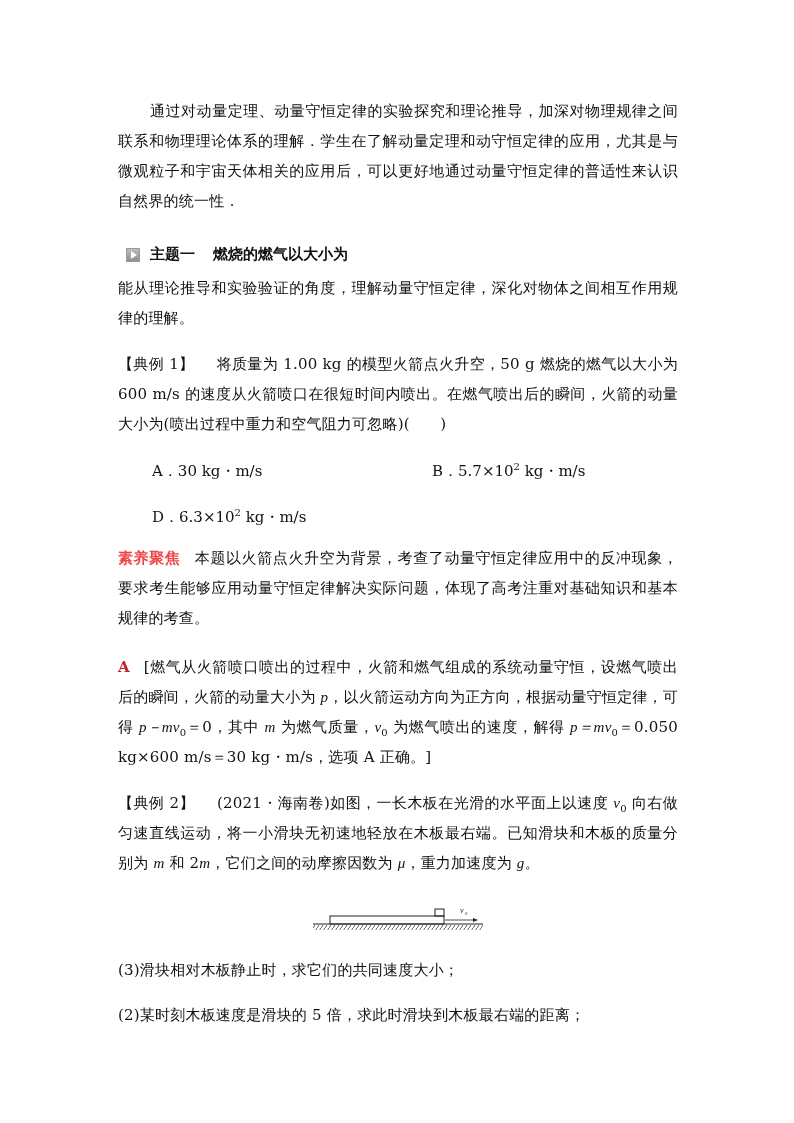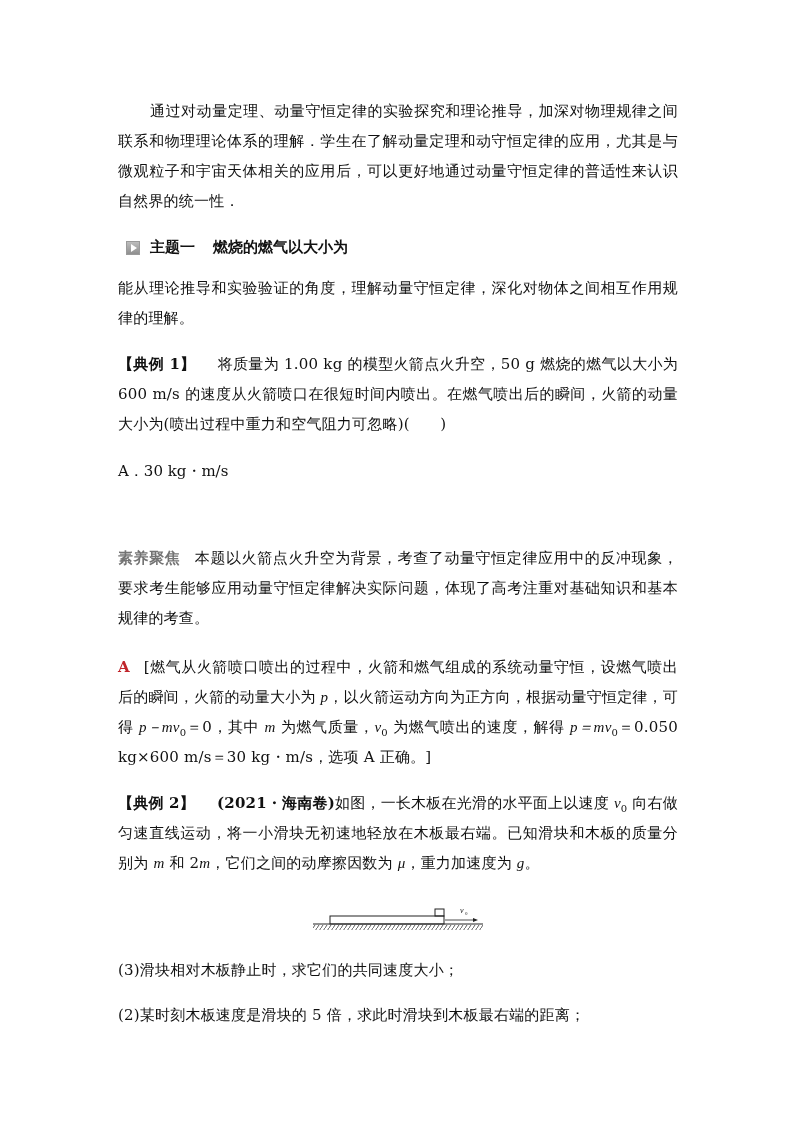--- a/index.html
+++ b/index.html
@@ -25,21 +25,21 @@
     .p {
       position: absolute;
       left: 0;
       width: 560px;
       line-height: 30px;
       font-size: 15px;
       letter-spacing: 0.2px;
       text-align: justify;
     }
     .indent { text-indent: 32px; }
-    .bold { font-weight: bold; }
+    .bold { font-weight: normal; }
     .heading {
       position: absolute;
       left: 0;
       display: flex;
       align-items: center;
       font-family: "DejaVu Sans", "Liberation Sans", sans-serif;
       font-weight: bold;
       font-size: 15px;
     }
     .tri-box {
@@ -53,38 +53,39 @@
     .tri-box::after {
       content: "";
       position: absolute;
       left: 4px;
       top: 2px;
       border-left: 6px solid #ffffff;
       border-top: 4px solid transparent;
       border-bottom: 4px solid transparent;
     }
     .heading .gap { display: inline-block; width: 18px; }
-    .ex-label { font-weight: bold; }
+    .ex-label { font-weight: normal; }
     .ex-gap { display: inline-block; width: 22px; }
     .options {
       position: absolute;
       left: 0;
       width: 560px;
       font-size: 15px;
     }
     .opt-row {
       display: flex;
       height: 46px;
       align-items: center;
     }
     .opt {
       width: 280px;
+      margin-left: 34px;
     }
     .focus-label {
-      color: #737373;
+      color: #ef4444;
       font-weight: bold;
       font-family: Liberation Serif, serif;
     }
     .answer-letter {
       color: #c0252b;
       font-weight: bold;
     }
     .italic-math { font-style: italic; font-family: "Liberation Serif", "DejaVu Serif", serif; }
     sub, sup { font-size: 10px; line-height: 0; }
     .figure {
@@ -95,40 +96,46 @@
       height: 35px;
     }
   </style>
 </head>
 <body>
 
 <div class="page">
 
   <div class="p indent" style="top:96px;">通过对动量定理、动量守恒定律的实验探究和理论推导，加深对物理规律之间联系和物理理论体系的理解．学生在了解动量定理和动守恒定律的应用，尤其是与微观粒子和宇宙天体相关的应用后，可以更好地通过动量守恒定律的普适性来认识自然界的统一性．</div>
 
-  <div class="heading" style="top:238px;padding-left:8px;">
+  <div class="heading" style="top:245px;padding-left:8px;">
     <span class="tri-box"></span>
     <span>主题一</span>
     <span class="gap"></span>
     <span>燃烧的燃气以大小为</span>
   </div>
 
   <div class="p" style="top:273px;">能从理论推导和实验验证的角度，理解动量守恒定律，深化对物体之间相互作用规律的理解。</div>
 
   <div class="p" style="top:349px;">
     <span class="ex-label">【典例 1】</span><span class="ex-gap"></span><span>将质量为 1.00 kg 的模型火箭点火升空，50 g 燃烧的燃气以大小为 600 m/s 的速度从火箭喷口在很短时间内喷出。在燃气喷出后的瞬间，火箭的动量大小为(喷出过程中重力和空气阻力可忽略)(　　)</span>
   </div>
 
   <div class="options" style="top:448px;">
     <div class="opt-row">
       <div class="opt">
         <span>A．</span><span>30 kg・m/s</span>
       </div>
+      <div class="opt">
+        <span>B．</span><span>5.7×10</span><sup>2</sup><span> kg・m/s</span>
+      </div>
     </div>
     <div class="opt-row">
+      <div class="opt">
+        <span>D．</span><span>6.3×10</span><sup>2</sup><span> kg・m/s</span>
+      </div>
     </div>
   </div>
 
   <div class="p" style="top:543px;">
     <span class="focus-label">素养聚焦</span><span class="ex-gap" style="width:14px"></span><span>本题以火箭点火升空为背景，考查了动量守恒定律应用中的反冲现象，要求考生能够应用动量守恒定律解决实际问题，体现了高考注重对基础知识和基本规律的考查。</span>
   </div>
 
   <div class="p" style="top:652px;">
     <span class="answer-letter">A</span><span class="ex-gap" style="width:14px"></span><span>[燃气从火箭喷口喷出的过程中，火箭和燃气组成的系统动量守恒，设燃气喷出后的瞬间，火箭的动量大小为 </span><span class="italic-math">p</span><span>，以火箭运动方向为正方向，根据动量守恒定律，可得 </span><span class="italic-math">p－mv</span><sub>0</sub><span>＝0</span><span>，其中 </span><span class="italic-math">m</span><span> 为燃气质量，</span><span class="italic-math">v</span><sub>0</sub><span> 为燃气喷出的速度，解得 </span><span class="italic-math">p＝mv</span><sub>0</sub><span>＝0.050 kg×600 m/s＝30 kg・m/s，选项 A 正确。]</span>
   </div>

